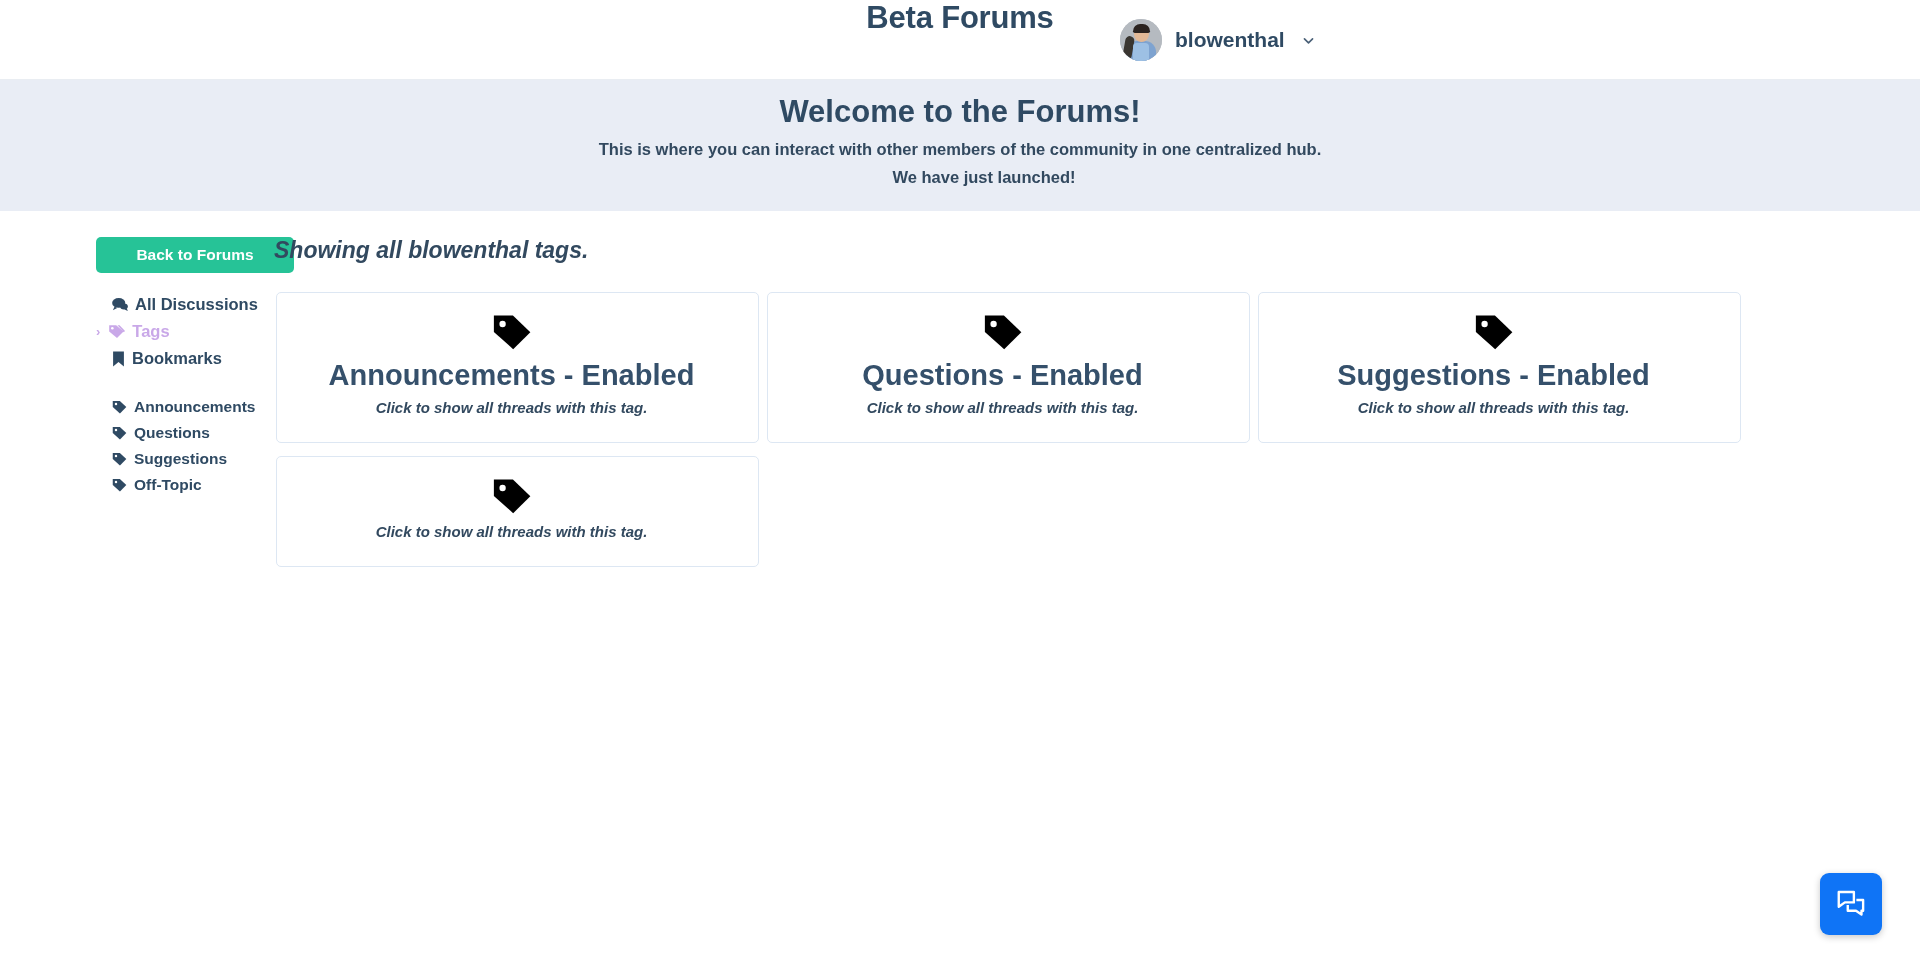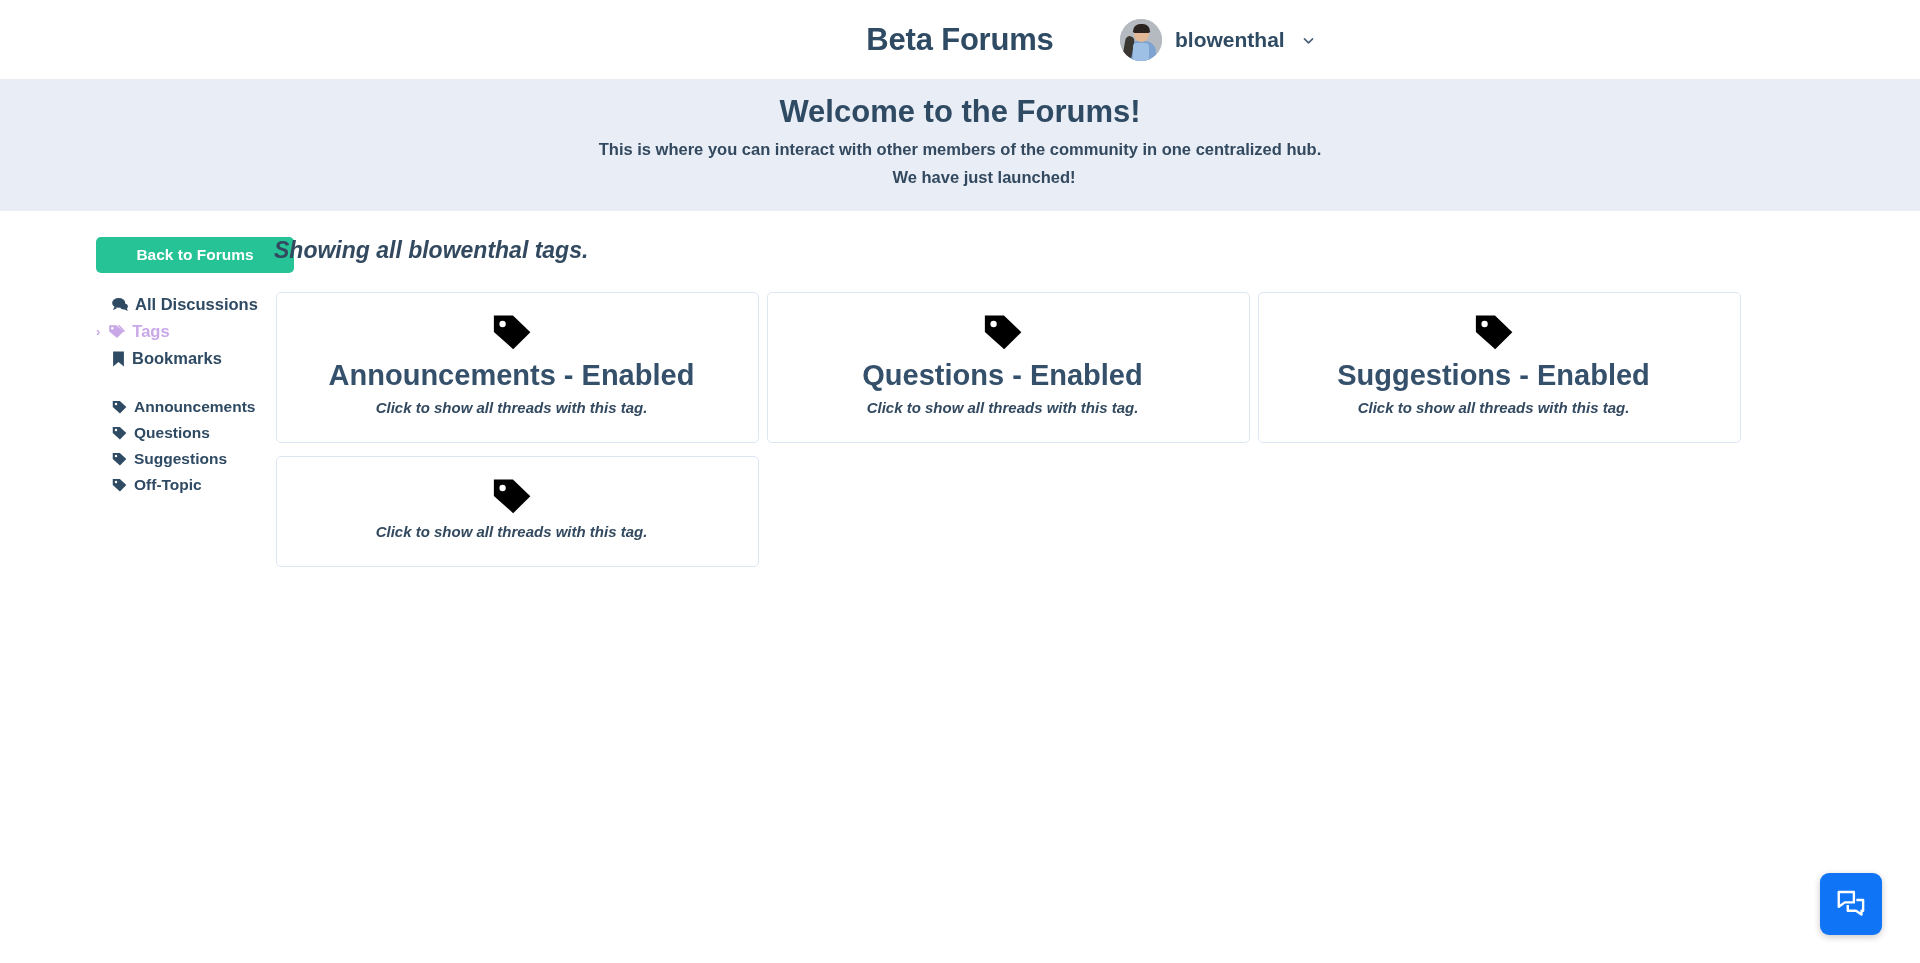--- a/index.html
+++ b/index.html
@@ -12,21 +12,21 @@
     font-family: "Liberation Sans", "DejaVu Sans", sans-serif;
     color: #32495f;
   }
 
   
   .navbar {
     position: relative;
     height: 80px;
     background: #ffffff;
     display: flex;
-    align-items: center;
+    align-items: flex-start;
     justify-content: center;
     border-bottom: 1px solid #e9edf2;
   }
   .brand {
     font-size: 31px;
     font-weight: bold;
     color: #2f4a63;
     letter-spacing: -0.2px;
   }
   .user-menu {

